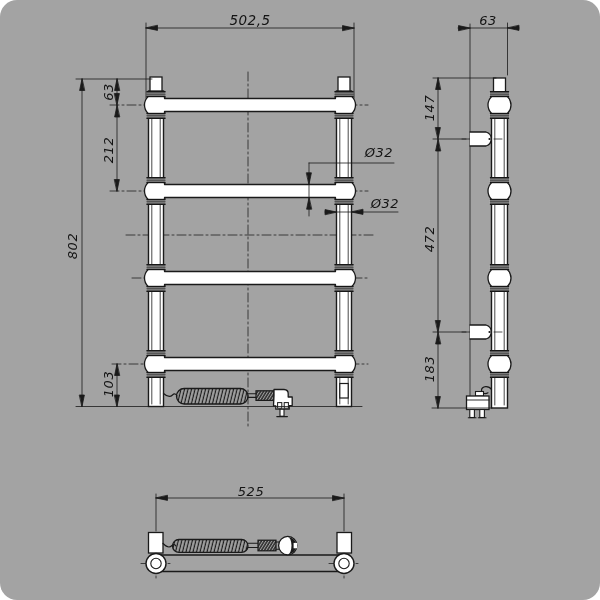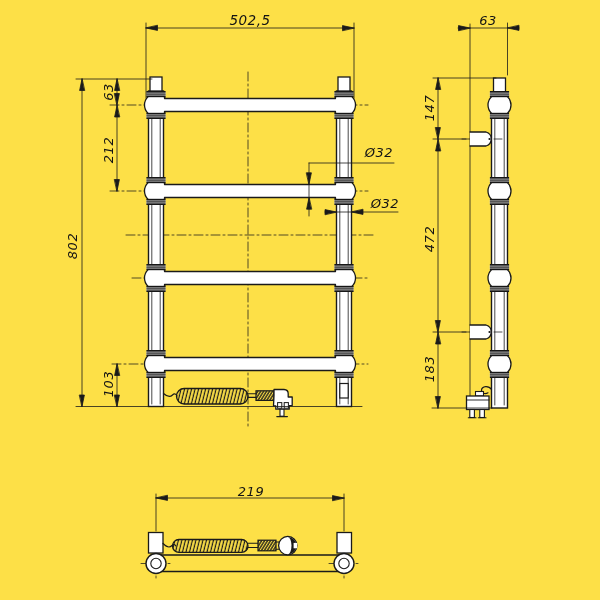--- a/index.html
+++ b/index.html
@@ -1,17 +1,17 @@
 <!DOCTYPE html>
 <html><head>
 <meta charset="utf-8">
 <style>
   html,body{margin:0;padding:0;background:#fff;}
-  #stage{position:relative;width:600px;height:600px;background:#fde047;overflow:hidden;
-         font-family:"DejaVu Sans",sans-serif;}
+  #stage{position:relative;width:600px;height:600px;background:#a3a3a3;overflow:hidden;
+         font-family:"DejaVu Sans",sans-serif;border-radius:17px;}
   #stage svg{position:absolute;left:0;top:0;}
   .lbl{position:absolute;font:italic 13px "DejaVu Sans",sans-serif;color:#141414;
        letter-spacing:.5px;white-space:nowrap;transform:translate(-50%,-50%);}
   .rot{transform:translate(-50%,-50%) rotate(-90deg);}
 </style>
 </head>
 <body>
 
 <div id="stage">
 
@@ -262,14 +262,14 @@
   <span class="lbl rot" style="left:72px;top:246px">802</span>
   <span class="lbl rot" style="left:108px;top:92px">63</span>
   <span class="lbl rot" style="left:108px;top:150px">212</span>
   <span class="lbl rot" style="left:108px;top:384px">103</span>
   <span class="lbl" style="left:379px;top:152px">Ø32</span>
   <span class="lbl" style="left:385px;top:203px">Ø32</span>
   <span class="lbl" style="left:488px;top:20px">63</span>
   <span class="lbl rot" style="left:429px;top:108px">147</span>
   <span class="lbl rot" style="left:429px;top:239px">472</span>
   <span class="lbl rot" style="left:429px;top:369px">183</span>
-  <span class="lbl" style="left:251px;top:491px">219</span>
+  <span class="lbl" style="left:251px;top:491px">525</span>
 </div>
 
 </body></html>

